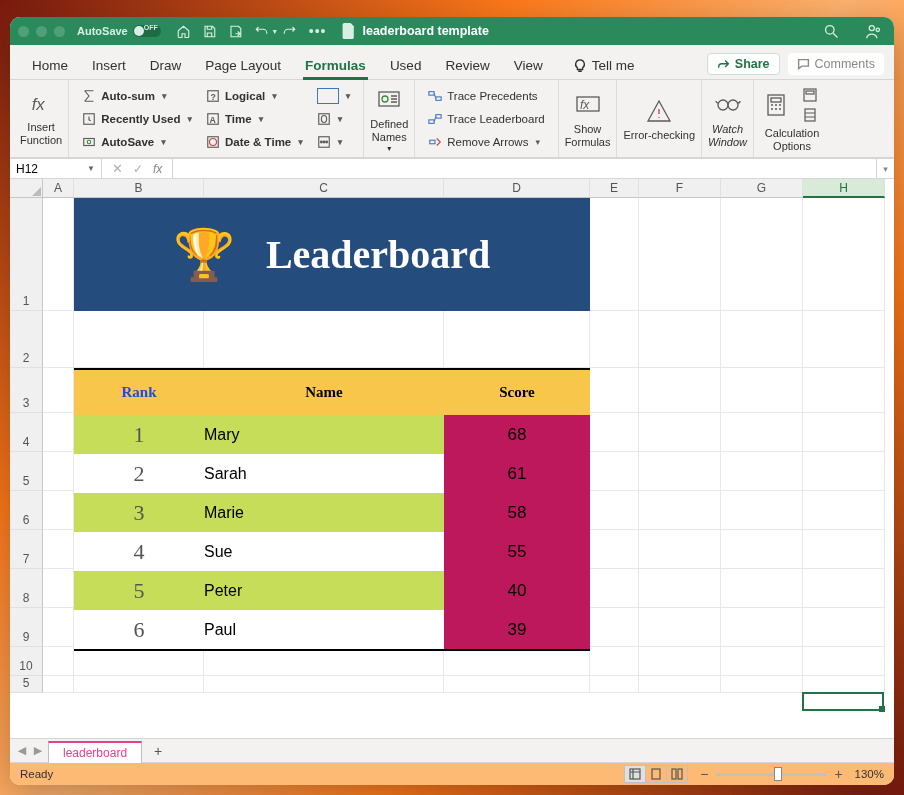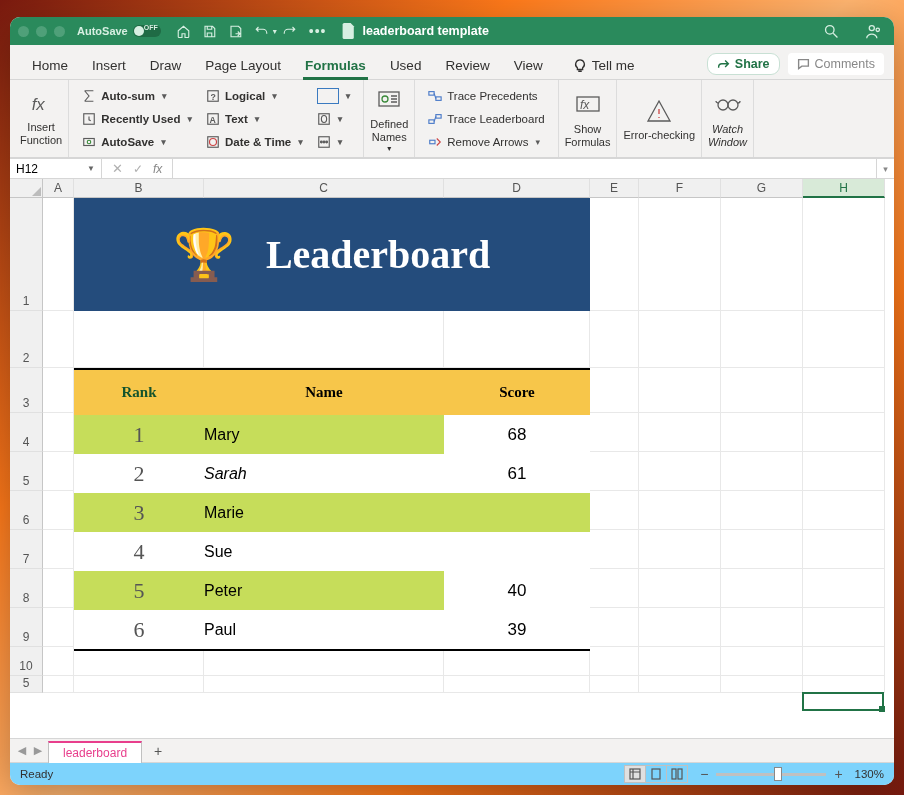--- a/index.html
+++ b/index.html
@@ -24,21 +24,21 @@
 
   
   .menutabs { height: 35px; background:#f3f2f1; display:flex; align-items:flex-end; padding: 0 10px; border-bottom:1px solid #d6d6d6; font-size:13.5px; color:#323130; }
   .menutabs .tab { padding: 8px 12px 6px; cursor:pointer; position:relative; }
   .menutabs .tab.active { color:#217346; font-weight:600; }
   .menutabs .tab.active::after { content:""; position:absolute; left:10px; right:10px; bottom:-1px; height:3px; background:#217346; }
   .bulb { display:flex; align-items:center; gap:5px; margin-left:6px; }
   .bulb svg { width:14px; height:14px; fill:none; stroke:#323130; stroke-width:1.5; }
   .menutabs .rightbtns { margin-left:auto; display:flex; gap:8px; }
   .sharebtn, .commentsbtn { display:flex; align-items:center; gap:5px; padding:3px 9px; font-size:12.5px; border:1px solid #d0d0d0; border-radius:4px; cursor:pointer; background:#fff; margin-bottom:4px; }
-  .sharebtn { color:#217346; font-weight:600; border-color:#c8e0d4;border-radius:9px; }
+  .sharebtn { color:#217346; font-weight:600; border-color:#c8e0d4; }
   .commentsbtn { color:#888; border:none; }
   .sharebtn svg, .commentsbtn svg { width:13px; height:13px; fill:none; stroke:currentColor; stroke-width:1.7; }
 
   
   .ribbon { height:78px; background:#f3f2f1; display:flex; align-items:stretch; border-bottom:1px solid #d6d6d6; font-size:11.5px; color:#323130; overflow:hidden; padding-left:4px;}
   .rgroup { display:flex; flex-direction:column; justify-content:center; align-items:center; padding:4px 6px; border-right:1px solid #dcdcdc; }
   .rgroup.noborder { border-right:none; }
   .insertfn { text-align:center; line-height:1.1; }
   .insertfn svg { width:26px; height:26px; stroke:#5b5b5b; fill:none; stroke-width:1.3; }
   .fnlist { display:flex; flex-direction:column; gap:2px; padding:2px 4px; }
@@ -82,35 +82,35 @@
   .lb-header { position:absolute; background:#244c7c; display:flex; align-items:center; justify-content:center; gap:30px; }
   .lb-header .trophy { font-size:50px; }
   .lb-header .title { font-family: Georgia, serif; font-size:40px; color:#fff; font-weight:600; }
   .lb-table { position:absolute; border-top:2px solid #000; border-bottom:2px solid #000;}
   .lb-head { display:flex; background:#f7c64a; height:44px; align-items:center; font-weight:700; font-size:15px; }
   .lb-row { display:flex; height:39px; align-items:center; font-size:16px; }
   .lb-row.odd { background:#c6dd5a; }
   .lb-row.even { background:#fff; }
   .lb-rank { text-align:center; font-size:22px; color:#555; font-family: Georgia, serif; }
   .lb-name { padding-left:0px; }
-  .lb-score { text-align:center; background:#ffffff; height:100%; display:flex; align-items:center; justify-content:center; font-size:17px; }
+  .lb-score { text-align:center; background:#be185d; height:100%; display:flex; align-items:center; justify-content:center; font-size:17px; }
   .lb-head .lb-score { background:#f7c64a; }
   .lb-head > div { font-family: Georgia, serif; }
 
   .selcell { position:absolute; border:2px solid #217346; background:rgba(255,255,255,0); z-index:1;}
   .selcell::after { content:""; position:absolute; right:-3px; bottom:-3px; width:6px; height:6px; background:#217346; }
 
   
   .sheettabs { height:24px; background:#f3f2f1; border-top:1px solid #d6d6d6; display:flex; align-items:center; padding:0 4px; font-size:12px; }
   .sheettabs .nav { width:16px; text-align:center; color:#999; cursor:pointer; font-size:11px;}
   .sheettab { padding:3px 14px; background:#fff; border:1px solid #c0c0c0; border-bottom:none; border-top:2px solid #e83e8c; color:#e83e8c; margin:0 2px; font-size:12px; cursor:pointer; position:relative; top:1px;}
   .addsheet { width:20px; height:20px; display:flex; align-items:center; justify-content:center; margin-left:4px; color:#555; cursor:pointer; font-size:14px;}
 
   
-  .statusbar { height:23px; background:#7dd3fc; border-top:1px solid #d6d6d6; display:flex; align-items:center; padding:0 10px; font-size:11.5px; color:#323130;}
+  .statusbar { height:23px; background:#fdba74; border-top:1px solid #d6d6d6; display:flex; align-items:center; padding:0 10px; font-size:11.5px; color:#323130;}
   .statusbar .right { margin-left:auto; display:flex; align-items:center; gap:10px;}
   .viewbtns { display:flex; }
   .viewbtn { width:22px; height:18px; border:1px solid #c0c0c0; display:flex; align-items:center; justify-content:center; margin-left:-1px; cursor:pointer;}
   .viewbtn.first { background:#e0e0e0; }
   .viewbtn svg { width:12px; height:12px; fill:none; stroke:#555; stroke-width:1.2;}
   .zoomslider { display:flex; align-items:center; gap:6px;}
   .zoombar { width:110px; height:3px; background:#c0c0c0; position:relative;}
   .zoombar .thumb { position:absolute; width:8px; height:14px; background:#fff; border:1px solid #888; top:-6px; left:58px; }
   .zm { font-size:14px; color:#555; cursor:pointer; padding:0 2px;}
 </style>
@@ -255,21 +255,21 @@
               <text x="5" y="12" font-size="10" fill="#5b5b5b" stroke="none">?</text>
             </svg>
             <span>Logical</span>
             <span class="chev">▾</span>
           </div>
         <div class="fnitem">
             <svg viewBox="0 0 16 16">
               <rect x="2" y="2" width="12" height="12"></rect>
               <text x="4" y="12" font-size="10" fill="#5b5b5b" stroke="none">A</text>
             </svg>
-            <span>Text</span>
+            <span>Time</span>
             <span class="chev">▾</span>
           </div>
         <div class="fnitem">
             <svg viewBox="0 0 16 16">
               <rect x="2" y="2" width="12" height="12"></rect>
               <circle cx="8" cy="8" r="4" stroke="#c44"></circle>
             </svg>
             <span>Date &amp; Time</span>
             <span class="chev">▾</span>
           </div>
@@ -359,20 +359,43 @@
     <div class="rgroup">
       <div class="bigicon eyepair">
           <svg viewBox="0 0 28 28">
             <circle cx="9" cy="14" r="5"></circle>
             <circle cx="19" cy="14" r="5"></circle>
             <path d="M14 14h0M4 12c-1 0-2-1-2-2M24 12c1 0 2-1 2-2"></path>
           </svg>
         </div>
       <div class="biglabel" style="white-space:pre;font-style:italic;">Watch
 Window</div>
+    </div>
+    <div class="rgroup noborder">
+      <div style="display:flex;align-items:center;gap:4px;">
+        <div class="bigicon">
+            <svg viewBox="0 0 28 28">
+              <rect x="6" y="4" width="16" height="20"></rect>
+              <rect x="9" y="7" width="10" height="4"></rect>
+              <path d="M9 14h2M13 14h2M17 14h2M9 18h2M13 18h2M17 18h2"></path>
+            </svg>
+          </div>
+        <div class="calcicons">
+          <svg viewBox="0 0 16 16">
+              <rect x="2" y="2" width="12" height="12"></rect>
+              <rect x="4" y="4" width="8" height="3"></rect>
+            </svg>
+          <svg viewBox="0 0 16 16">
+              <rect x="3" y="2" width="10" height="12"></rect>
+              <path d="M3 6h10M3 10h10"></path>
+            </svg>
+        </div>
+      </div>
+      <div class="biglabel" style="white-space:pre;">Calculation
+Options</div>
     </div>
   </div>
 
   <div class="fbar">
     <div class="namebox">
       <span>H12</span>
       <span class="dd">▼</span>
     </div>
     <div class="fbtns">
       <span class="x">✕</span>
@@ -519,42 +542,44 @@
           <div class="cell" style="width: 82px; height: 17px;"></div>
           <div class="cell" style="width: 82px; height: 17px;"></div>
           <div class="cell" style="width: 82px; height: 17px;"></div>
         </div>
         <div class="lb-header" id="lbheader" style="left: 31px; top: 0px; width: 516px; height: 113px;">
         <span class="trophy">🏆</span>
         <span class="title">Leaderboard</span>
       </div>
         <div class="lb-table" id="lbtable" style="left: 31px; top: 170px; width: 516px;">
         <div class="lb-head" style="height: 45px;">
-          <div class="lb-rank" style="font-size: 15px; color: #14532d; width: 130px;">Rank</div>
+          <div class="lb-rank" style="font-size: 15px; color: #1d4ed8; width: 130px;">Rank</div>
           <div class="lb-name" style="text-align: center; width: 240px;">Name</div>
           <div class="lb-score" style="font-size: 15px; width: 146px;">Score</div>
         </div>
         <div id="lbrows">
             <div class="lb-row odd" style="height: 39px;">
               <div class="lb-rank" style="width: 130px;">1</div>
               <div class="lb-name" style="width: 240px;">Mary</div>
               <div class="lb-score" style="width: 146px;">68</div>
             </div>
             <div class="lb-row even" style="height: 39px;">
               <div class="lb-rank" style="width: 130px;">2</div>
-              <div class="lb-name" style="width: 240px; font-style: italic;">Sarah</div>
+              <div class="lb-name" style="width: 240px;">Sarah</div>
               <div class="lb-score" style="width: 146px;">61</div>
             </div>
             <div class="lb-row odd" style="height: 39px;">
               <div class="lb-rank" style="width: 130px;">3</div>
               <div class="lb-name" style="width: 240px;">Marie</div>
+              <div class="lb-score" style="width: 146px;">58</div>
             </div>
             <div class="lb-row even" style="height: 39px;">
               <div class="lb-rank" style="width: 130px;">4</div>
               <div class="lb-name" style="width: 240px;">Sue</div>
+              <div class="lb-score" style="width: 146px;">55</div>
             </div>
             <div class="lb-row odd" style="height: 39px;">
               <div class="lb-rank" style="width: 130px;">5</div>
               <div class="lb-name" style="width: 240px;">Peter</div>
               <div class="lb-score" style="width: 146px;">40</div>
             </div>
             <div class="lb-row even" style="height: 39px;">
               <div class="lb-rank" style="width: 130px;">6</div>
               <div class="lb-name" style="width: 240px;">Paul</div>
               <div class="lb-score" style="width: 146px;">39</div>

